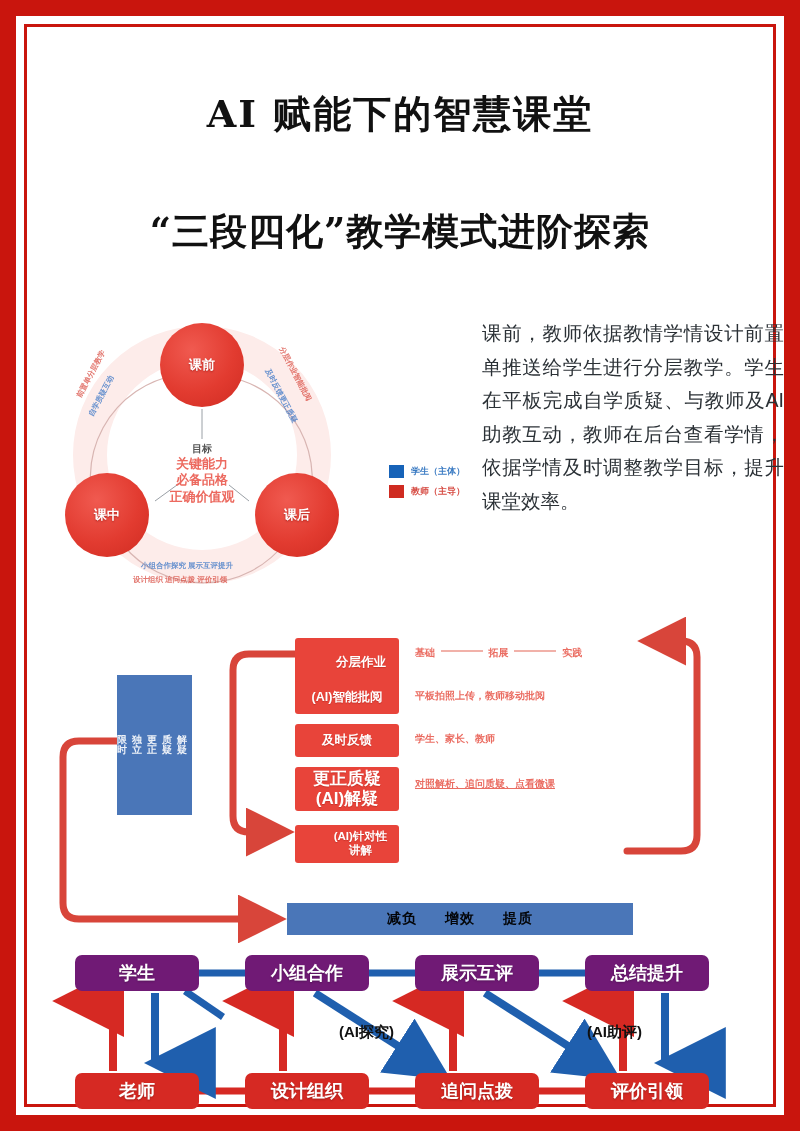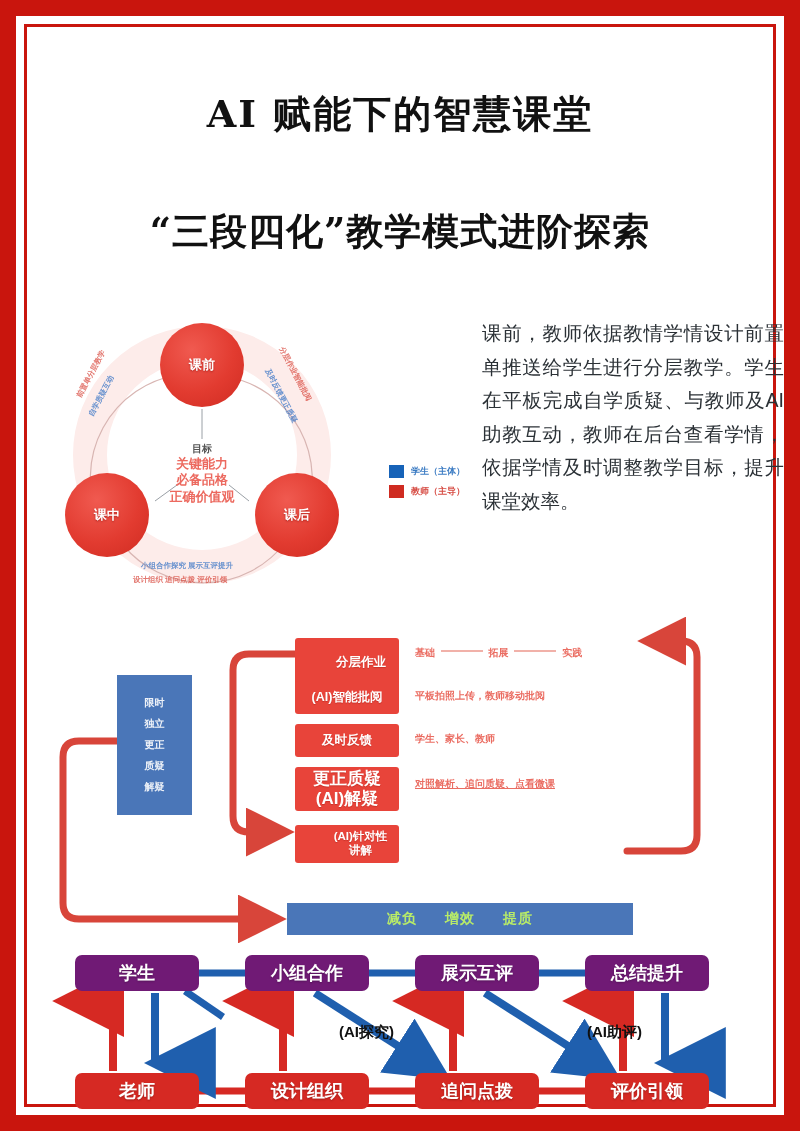--- a/index.html
+++ b/index.html
@@ -94,21 +94,21 @@
     position: absolute; left: 455px; top: 290px; width: 302px;
     font-size: 19.5px; line-height: 1.72; color: #2b3136; font-weight: 500;
     text-align: justify;
   }
   
   .mid { position: absolute; left: 0px; top: 586px; width: 746px; height: 330px; }
   .mid-svg { position: absolute; left: 0; top: 0; }
   .vbox {
     position: absolute; left: 90px; top: 62px; width: 75px; height: 140px;
     background: #4a76b8;
-    display: flex; flex-direction: column; align-items: center; justify-content: center;
+    display: flex; align-items: center; justify-content: center;
   }
   .vbox span {
     color: #ffffff; font-size: 10px; font-weight: bold; line-height: 1;
     margin: 5.5px 0; opacity: .9;
   }
   .rbox {
     position: absolute; left: 268px; width: 104px;
     background: #e8443a; border-radius: 3px;
     color: #fff; font-size: 12.5px; font-weight: bold;
     display: flex; align-items: center; justify-content: center;
@@ -128,21 +128,21 @@
   .rt1 { top: 33px; }
   .rt2 { top: 76px; }
   .rt3 { top: 119px; }
   .rt4 { top: 164px; text-decoration: underline; }
   .rt5 { top: 211px; }
   .dashline { display: inline-block; width: 42px; border-top: 2px solid #f0a79e; vertical-align: 4px; margin: 0 3px; }
   .bluebar {
     position: absolute; left: 260px; top: 290px; width: 346px; height: 32px;
     background: #4a76b8;
     display: flex; align-items: center; justify-content: center;
-    color: #bef264; font-size: 14px; font-weight: bold; letter-spacing: 1px;
+    color: #000000; font-size: 14px; font-weight: bold; letter-spacing: 1px;
   }
   .bluebar span { margin: 0 14px; opacity: .95; }
   
   .bot { position: absolute; left: 0; top: 920px; width: 746px; height: 160px; }
   .bot-svg { position: absolute; left: 0; top: 0; }
   .bbox {
     position: absolute; width: 124px; height: 36px;
     border-radius: 7px;
     display: flex; align-items: center; justify-content: center;
     color: #fff; font-size: 18px; font-weight: bold;

